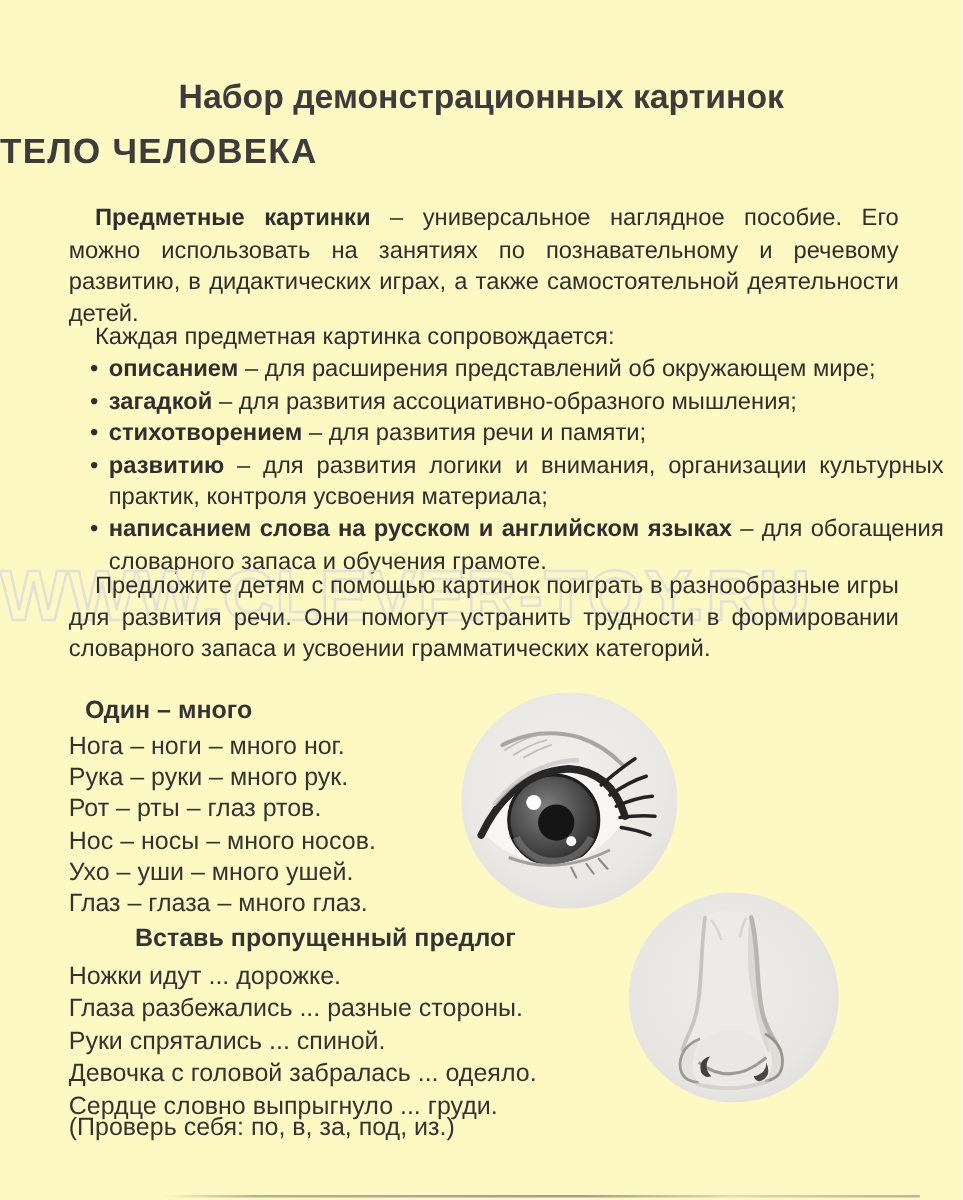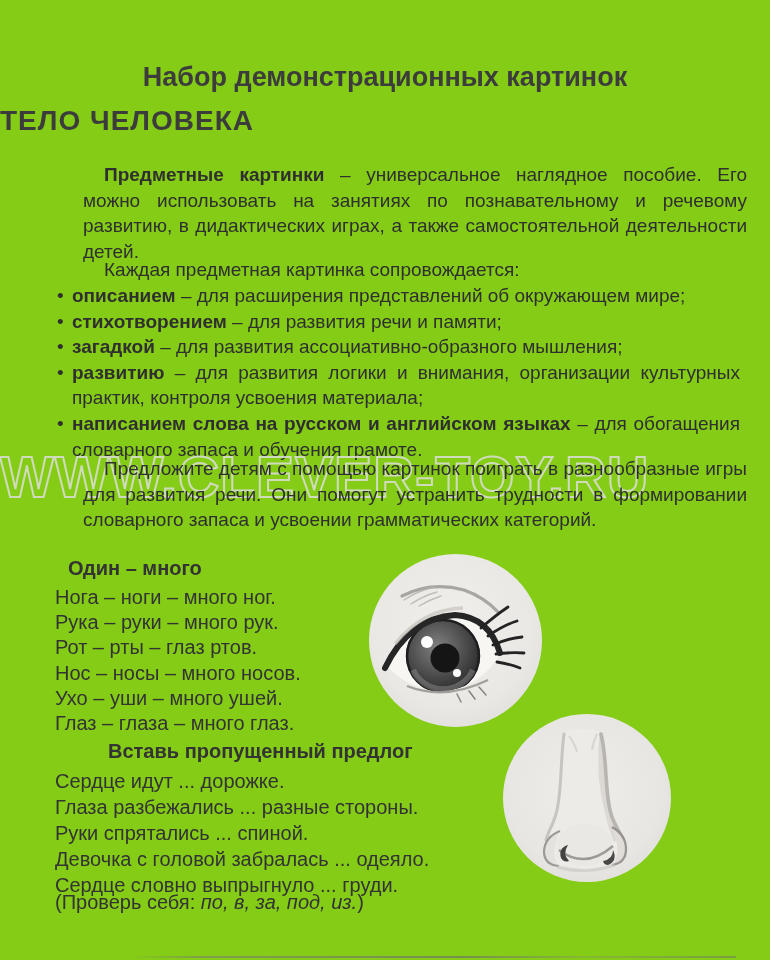--- a/index.html
+++ b/index.html
@@ -1,43 +1,43 @@
 <!DOCTYPE html>
 <html lang="ru"><head>
 <meta charset="utf-8">
 <style>
   html,body{margin:0;padding:0;background:#ffffff;}
   .page{
     position:relative;
     width:770px;height:960px;
-    background:#84cc16;
+    background:#fef9c3;
     font-family:"Liberation Sans",sans-serif;
     color:#2f2f2f;
     overflow:hidden;
   }
   .doc-title{
     position:absolute;top:62px;left:0;width:100%;
     text-align:center;font-weight:700;font-size:27px;color:#3c3c3c;
     margin:0;
   }
   .doc-subtitle{
     position:absolute;top:105px;left:0;width:100%;
     text-align:left;font-weight:700;font-size:28px;color:#3c3c3c;
     letter-spacing:1px;margin:0;
   }
   .para{
     position:absolute;left:55px;width:664px;
     font-size:19px;line-height:25.5px;
     text-align:justify;margin:0;
   }
-  .indent{text-indent:21px;margin-left:28px;}
+  .indent{text-indent:21px;}
   .intro{top:162px;}
   .accompany{top:257px;text-align:left;}
   .bullets{
-    position:absolute;top:283px;left:55px;width:668px;
+    position:absolute;top:283px;left:70px;width:668px;
     margin:0;padding:0 0 0 17px;list-style:none;
     font-size:19px;line-height:25.6px;
   }
   .bullets li{position:relative;text-align:justify;}
   .bullets li::before{content:"\2022";position:absolute;left:-15px;top:0;}
   .bold{font-weight:700;}
   .suggest{top:456px;z-index:1;}
   .watermark{
     position:absolute;top:444px;left:0;width:100%;
     text-align:left;white-space:nowrap;
@@ -56,21 +56,21 @@
     position:absolute;left:55px;margin:0;
     font-size:20px;color:#333;
   }
   .one-many-list{top:585px;line-height:25.2px;width:330px;}
   .prep-heading{top:740px;margin-left:40px;}
   .prep-list{top:768px;line-height:26px;width:430px;}
   .check-line{
     position:absolute;left:55px;top:891px;margin:0;
     font-size:20px;color:#333;
   }
-  .check-line .it{font-style:italic;text-align:right;}
+  .check-line .it{text-align:right;}
   .illustration{position:absolute;}
   .eye-pos{left:369px;top:554px;}
   .nose-pos{left:503px;top:714px;}
   .scan-line{
     position:absolute;top:956px;left:130px;width:606px;height:1.5px;
     background:linear-gradient(90deg,rgba(130,130,130,0) 0%,rgba(120,120,120,.55) 12%,rgba(110,110,110,.65) 55%,rgba(130,130,130,.25) 75%,rgba(110,110,110,.5) 100%);
     border-radius:1px;
   }
 </style>
 </head>
@@ -80,43 +80,43 @@
 
   <h1 class="doc-title">Набор демонстрационных картинок</h1>
   <h2 class="doc-subtitle">ТЕЛО ЧЕЛОВЕКА</h2>
 
   <p class="para indent intro"><span class="bold">Предметные картинки</span><span> – универсальное наглядное пособие. Его можно ис­пользовать на занятиях по познавательному и речевому развитию, в дидакти­ческих играх, а также самостоятельной деятельности детей.</span></p>
 
   <p class="para indent accompany">Каждая предметная картинка сопровождается:</p>
 
   <ul class="bullets">
     <li><span class="bold">описанием</span><span> – для расширения представлений об окружающем мире;</span></li>
+    <li><span class="bold">загадкой</span><span> – для развития ассоциативно-образного мышления;</span></li>
     <li><span class="bold">стихотворением</span><span> – для развития речи и памяти;</span></li>
-    <li><span class="bold">загадкой</span><span> – для развития ассоциативно-образного мышления;</span></li>
     <li><span class="bold">развитию</span><span> – для развития логики и внимания, организации культурных практик, контроля усвоения материала;</span></li>
     <li><span class="bold">написанием слова на русском и английском языках</span><span> – для обогащения словарного запаса и обучения грамоте.</span></li>
   </ul>
 
   <div class="watermark">WWW.CLEVER-TOY.RU</div>
 
   <p class="para indent suggest">Предложите детям с помощью картинок поиграть в разнообразные игры для развития речи. Они помогут устранить трудности в формировании словар­ного запаса и усвоении грамматических категорий.</p>
 
   <h3 class="section-heading one-many-heading">Один – много</h3>
   <div class="list-block one-many-list">
     <div>Нога – ноги – много ног.</div>
     <div>Рука – руки – много рук.</div>
     <div>Рот – рты – глаз ртов.</div>
     <div>Нос – носы – много носов.</div>
     <div>Ухо – уши – много ушей.</div>
     <div>Глаз – глаза – много глаз.</div>
   </div>
 
   <h3 class="section-heading prep-heading">Вставь пропущенный предлог</h3>
   <div class="list-block prep-list">
-    <div>Сердце идут ... дорожке.</div>
+    <div>Ножки идут ... дорожке.</div>
     <div>Глаза разбежались ... разные стороны.</div>
     <div>Руки спрятались ... спиной.</div>
     <div>Девочка с головой забралась ... одеяло.</div>
     <div>Сердце словно выпрыгнуло ... груди.</div>
   </div>
 
   <p class="check-line"><span>(Проверь себя: </span><span class="it">по, в, за, под, из.</span><span>)</span></p>
 
   <svg class="illustration eye-pos" width="173" height="173" viewBox="0 0 173 173" aria-hidden="true">
     <defs>

